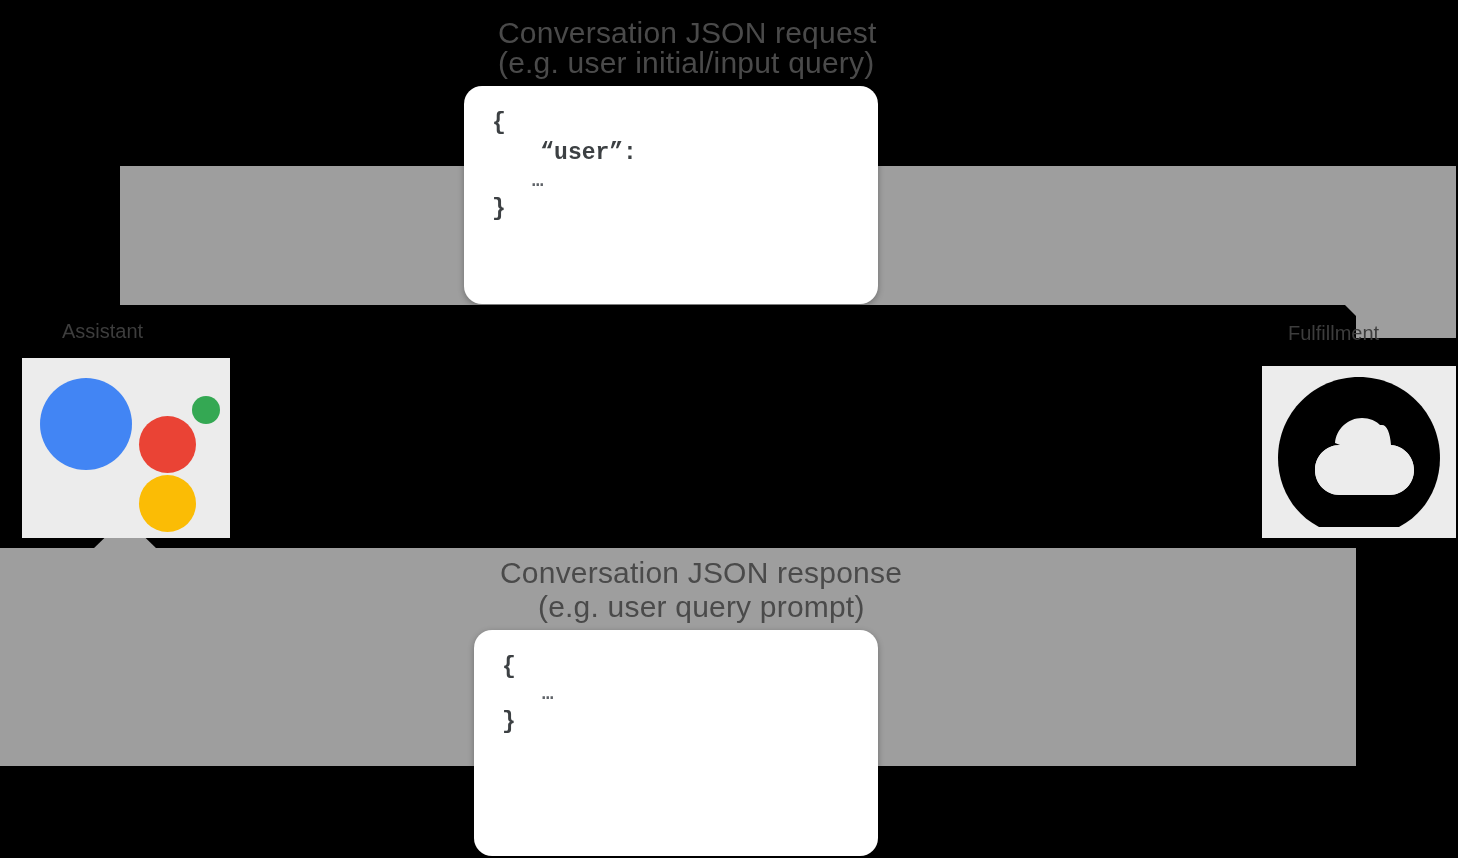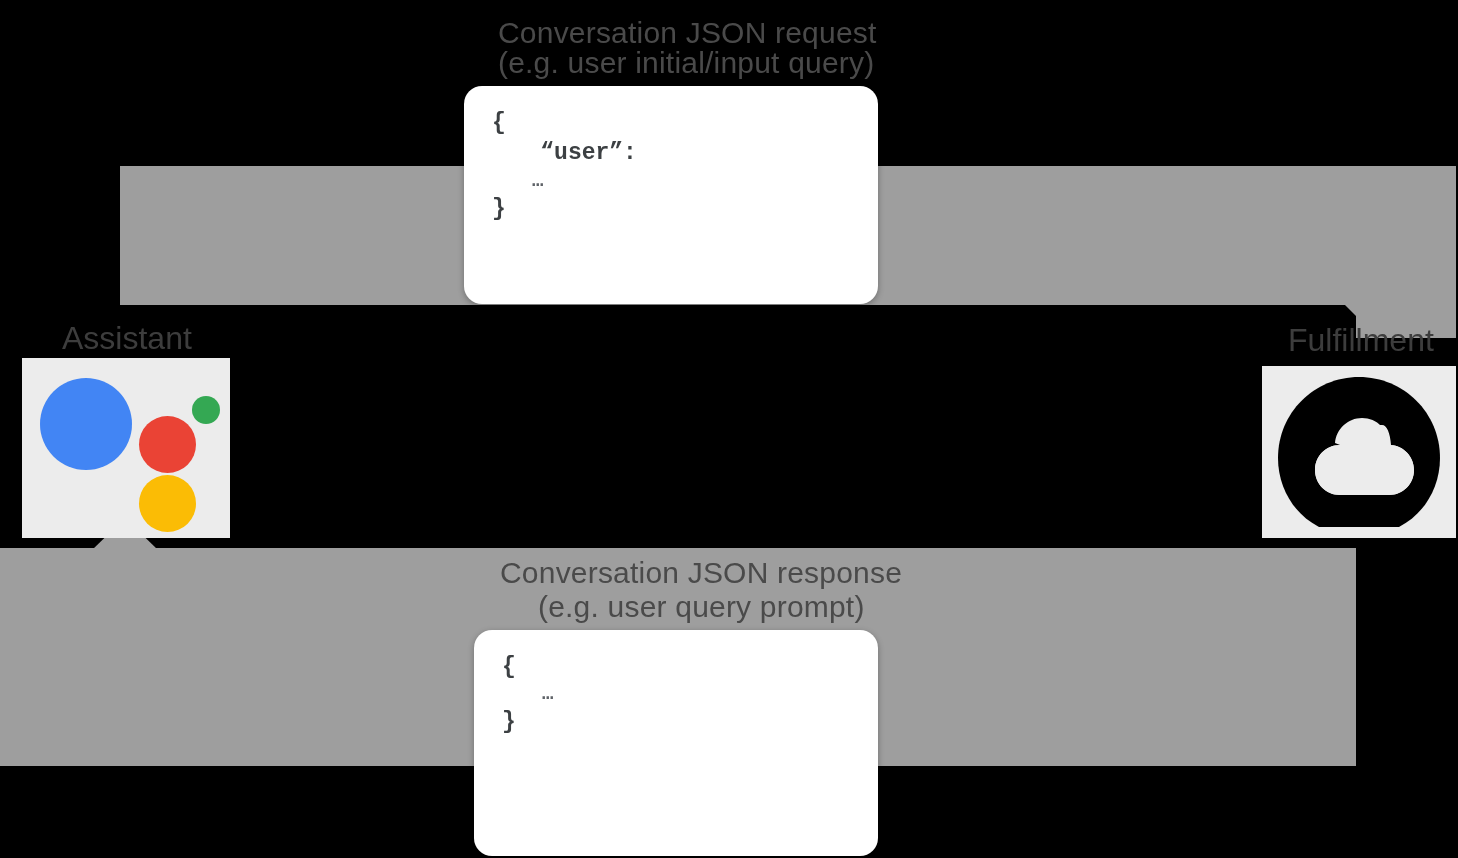--- a/index.html
+++ b/index.html
@@ -118,21 +118,21 @@
   }
   #label-req-title { left: 498px; top: 16px; }
   #label-req-sub   { left: 498px; top: 46px; }
   #label-res-title { left: 500px; top: 556px; }
   #label-res-sub   { left: 538px; top: 590px; }
 
   .node-label {
     position: absolute;
     color: #3d3d3d;
     font-family: "Liberation Sans", sans-serif;
-    font-size: 32px;
+    font-size: 20px;
     font-weight: 400;
     white-space: nowrap;
   }
   #label-assistant   { left: 62px;   top: 320px; }
   #label-fulfillment { left: 1288px; top: 322px; }
 
   
   .json-card {
     position: absolute;
     background: #ffffff;

